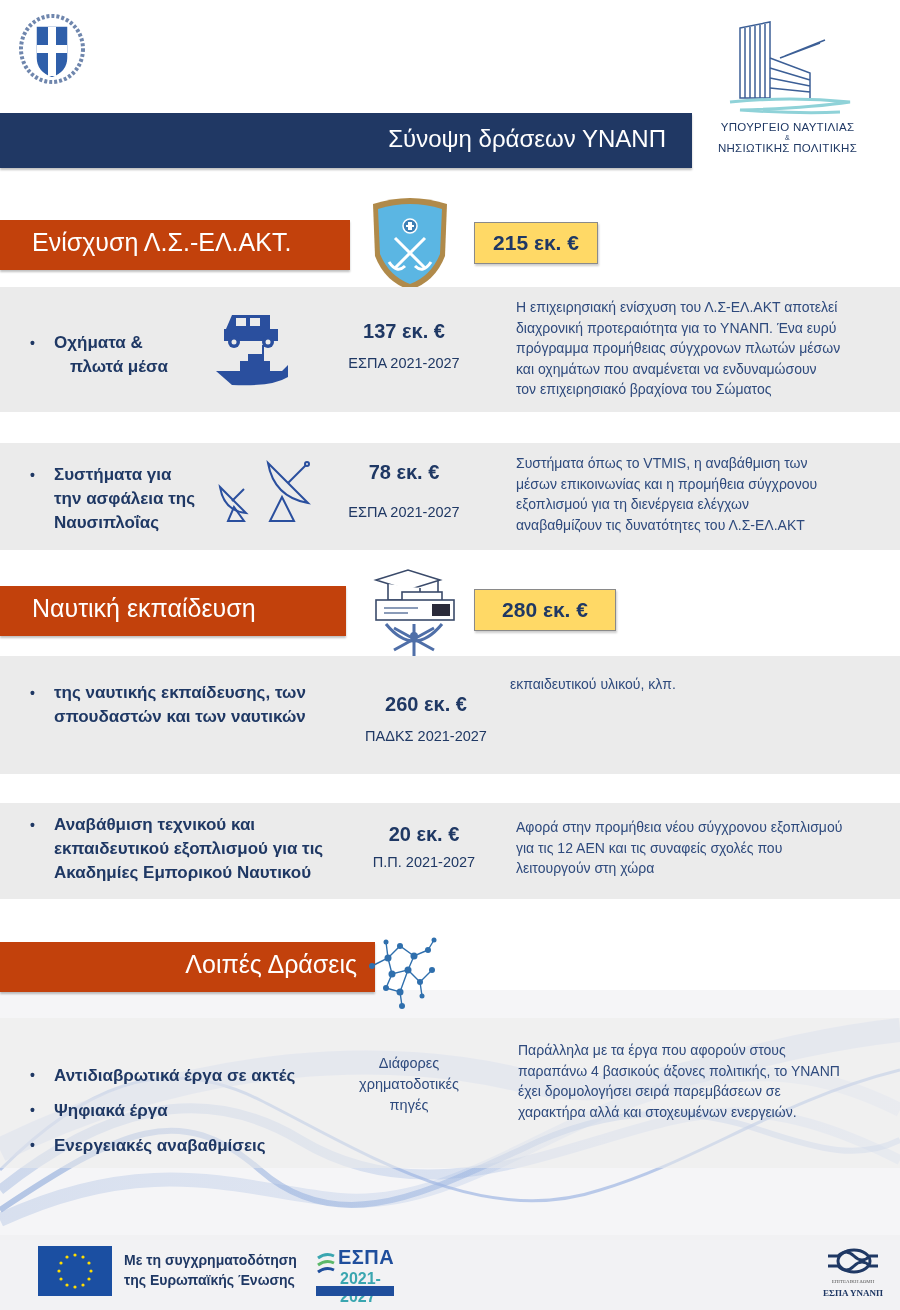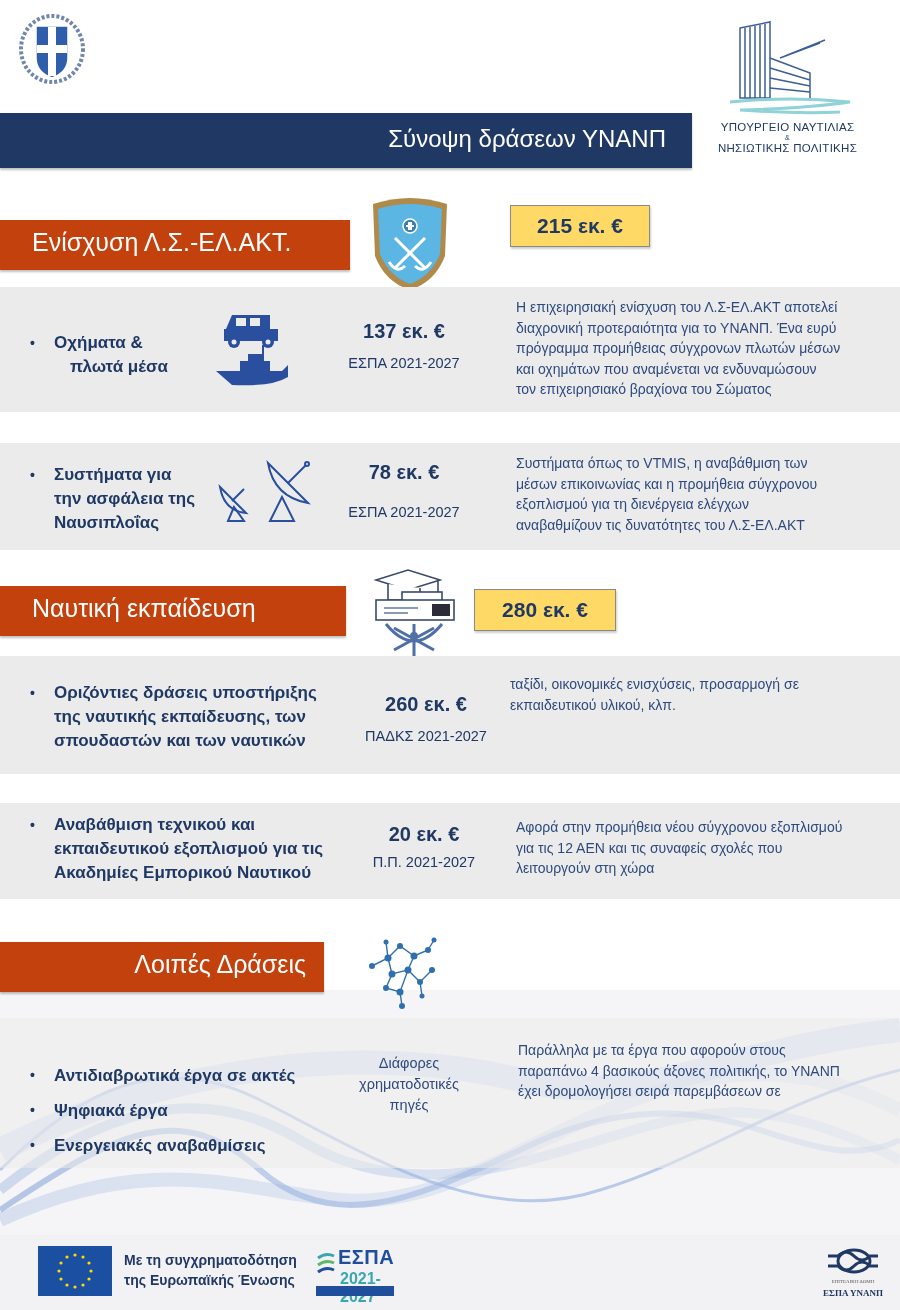--- a/index.html
+++ b/index.html
@@ -97,21 +97,21 @@
 <svg class="abs" style="left:365px; top:196px; width:90px; height:98px;" viewBox="0 0 90 98">
   <path d="M8 8 Q45 -4 82 8 L80 60 Q70 86 45 94 Q20 86 10 60 Z" fill="#b08a4a"></path>
   <path d="M13 13 Q45 3 77 13 L75 58 Q66 80 45 88 Q24 80 15 58 Z" fill="#5bb6e3"></path>
   <circle cx="45" cy="30" r="7" fill="#3d7fb5" stroke="#fff" stroke-width="1.5"></circle>
   <path d="M43 26h4v8h-4zM41 29h8v2h-8z" fill="#fff"></path>
   <g stroke="#fff" stroke-width="3" fill="none">
     <path d="M30 42 L60 72 M60 42 L30 72"></path>
     <path d="M24 66 Q32 78 40 70 M66 66 Q58 78 50 70"></path>
   </g>
 </svg>
-<div class="abs amount-box" style="left:474px; top:205px; width:140px;margin-left:36px;">215 εκ. €</div>
+<div class="abs amount-box" style="left:474px; top:222px; width:124px;">215 εκ. €</div>
 
 <div class="abs row" style="top:287px; height:125px;">
   <div class="bullet" style="left:54px; top:44px;">
     <span class="dot">•</span>
     <div>Οχήματα &amp;</div>
     <div style="padding-left:16px;">πλωτά μέσα</div>
   </div>
   <svg class="abs" style="left:212px; top:22px; width:80px; height:80px;" viewBox="0 0 80 80">
     <g fill="#2a4f9e">
       <path d="M14 20 L20 6 H58 V20 H66 V32 H12 V20 Z"></path>
@@ -187,30 +187,28 @@
     <path d="M22 58 Q50 92 78 58"></path>
     <path d="M50 58 V92 M30 62 L70 84 M70 62 L30 84"></path>
   </g>
   <circle cx="50" cy="70" r="4" fill="#4f6fa8"></circle>
 </svg>
 <div class="abs amount-box" style="left:474px; top:589px; width:142px;">280 εκ. €</div>
 
 <div class="abs row" style="top:656px; height:118px;">
   <div class="bullet" style="left:54px; top:25px;">
     <span class="dot">•</span>
-    <div>Οριζόντιες δράσεις υποστήριξης</div>
     <div>της ναυτικής εκπαίδευσης, των</div>
     <div>σπουδαστών και των ναυτικών</div>
   </div>
   <div class="money" style="left:356px; top:37px;">
     <div class="val">260 εκ. €</div>
     <div class="src" style="">ΠΑΔΚΣ 2021-2027</div>
   </div>
   <div class="desc" style="left:510px; top:18px;">
-    <div>ταξίδι, οικονομικές ενισχύσεις, προσαρμογή σε</div>
     <div>εκπαιδευτικού υλικού, κλπ.</div>
   </div>
 </div>
 
 <div class="abs row" style="top:803px; height:96px;">
   <div class="bullet" style="left:54px; top:10px;">
     <span class="dot">•</span>
     <div>Αναβάθμιση τεχνικού και</div>
     <div>εκπαιδευτικού εξοπλισμού για τις</div>
     <div>Ακαδημίες Εμπορικού Ναυτικού</div>
@@ -219,21 +217,21 @@
     <div class="val">20 εκ. €</div>
     <div class="src" style="margin-top:8px;">Π.Π. 2021-2027</div>
   </div>
   <div class="desc" style="left:516px; top:14px;">
     <div>Αφορά στην προμήθεια νέου σύγχρονου εξοπλισμού</div>
     <div>για τις 12 ΑΕΝ και τις συναφείς σχολές που</div>
     <div>λειτουργούν στη χώρα</div>
   </div>
 </div>
 
-<div class="abs sec-bar" style="top:942px; width:324px;">
+<div class="abs sec-bar" style="top:942px; width:375px;">
   <span style="right:18px;">Λοιπές Δράσεις</span>
 </div>
 <svg class="abs" style="left:362px; top:930px; width:80px; height:80px;" viewBox="0 0 80 80">
   <g stroke="#2f6fad" stroke-width="1.4" fill="none">
     <path d="M10 36 L26 28 L38 16 L52 26 L66 20 M26 28 L30 44 L46 40 L52 26 M46 40 L58 52 L70 40 M30 44 L24 58 L38 62 L46 40 M38 62 L40 76 M58 52 L60 66 M24 12 L26 28 M66 20 L72 10"></path>
   </g>
   <g fill="#2f6fad">
     <circle cx="10" cy="36" r="3"></circle>
       <circle cx="26" cy="28" r="3.5"></circle>
       <circle cx="38" cy="16" r="3"></circle>
@@ -260,20 +258,21 @@
   </div>
   <div class="abs" style="left:344px; top:35px; width:130px; text-align:center; font-size:14.5px; line-height:21px; color:#2e4a7d;">
     <div>Διάφορες</div>
     <div>χρηματοδοτικές</div>
     <div>πηγές</div>
   </div>
   <div class="desc" style="left:518px; top:22px;">
     <div>Παράλληλα με τα έργα που αφορούν στους</div>
     <div>παραπάνω 4 βασικούς άξονες πολιτικής, το ΥΝΑΝΠ</div>
     <div>έχει δρομολογήσει σειρά παρεμβάσεων σε</div>
+    <div>χαρακτήρα αλλά και στοχευμένων ενεργειών.</div>
   </div>
 </div>
 
 <div class="abs footer"></div>
 <svg class="abs eu-flag" viewBox="0 0 74 50">
   <rect width="74" height="50" fill="#1b4fa2"></rect>
   <g fill="#ffdd00">
     <circle cx="37" cy="9" r="1.6"></circle>
       <circle cx="45" cy="11" r="1.6"></circle>
       <circle cx="51" cy="17" r="1.6"></circle>

